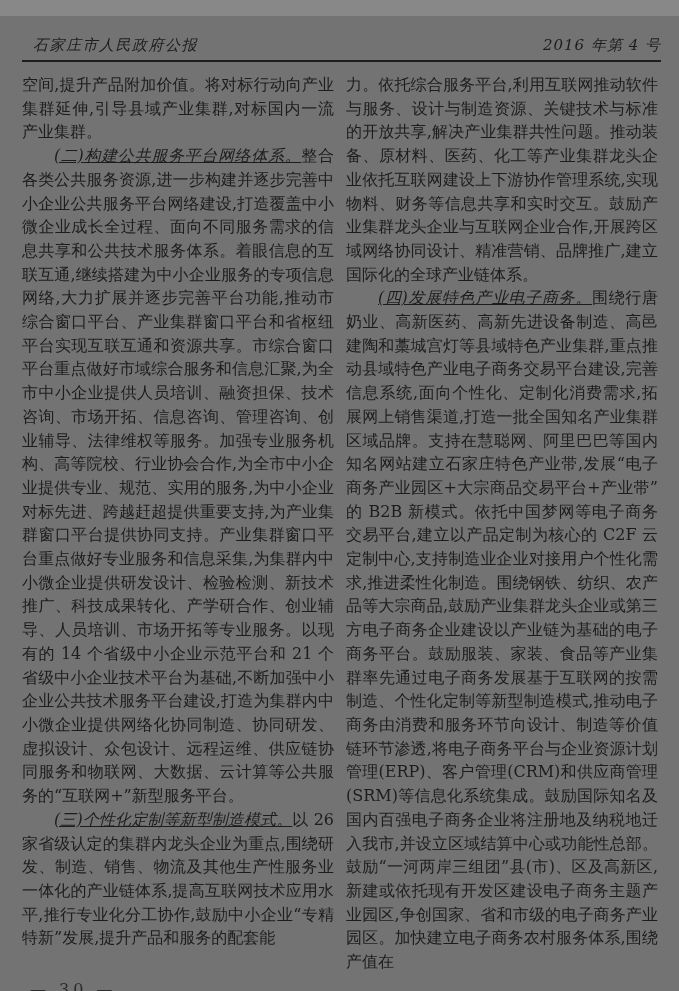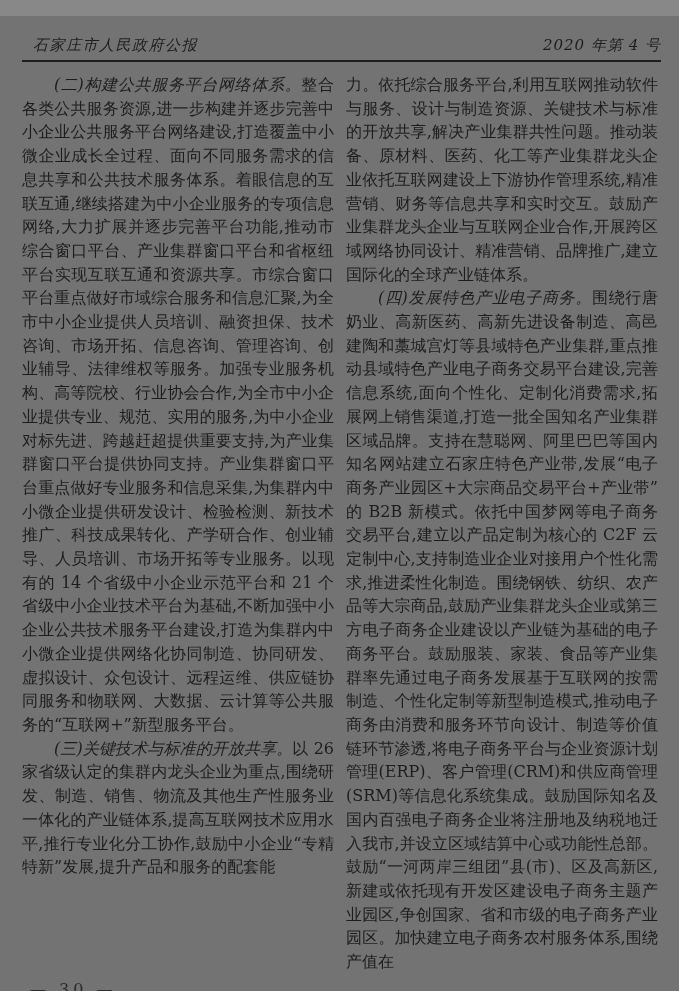--- a/index.html
+++ b/index.html
@@ -60,51 +60,53 @@
   }
   p.para {
     margin: 0;
     padding: 0;
   }
   p.para.indent {
     text-indent: 2em;
   }
   .kai {
     font-style: italic;
+    text-decoration: underline;
   }
   
   .page-footer {
     position: absolute;
     left: 30px;
     bottom: 8px;
     font-size: 16px;
     letter-spacing: 4px;
     color: #2a2a2a;
     text-align: center;
   }
 </style>
 </head>
 <body>
 
 <div class="page">
 
   <div class="page-header">
     <span class="pub-title">石家庄市人民政府公报</span>
-    <span class="issue-no">2020 年第 4 号</span>
+    <span class="issue-no">2016 年第 4 号</span>
   </div>
 
   <div class="columns">
 
     <div class="col">
+      <p class="para"><span>空间,提升产品附加价值。将对标行动向产业集群延伸,引导县域产业集群,对标国内一流产业集群。</span></p>
       <p class="para indent"><span class="kai">(二)构建公共服务平台网络体系。</span><span>整合各类公共服务资源,进一步构建并逐步完善中小企业公共服务平台网络建设,打造覆盖中小微企业成长全过程、面向不同服务需求的信息共享和公共技术服务体系。着眼信息的互联互通,继续搭建为中小企业服务的专项信息网络,大力扩展并逐步完善平台功能,推动市综合窗口平台、产业集群窗口平台和省枢纽平台实现互联互通和资源共享。市综合窗口平台重点做好市域综合服务和信息汇聚,为全市中小企业提供人员培训、融资担保、技术咨询、市场开拓、信息咨询、管理咨询、创业辅导、法律维权等服务。加强专业服务机构、高等院校、行业协会合作,为全市中小企业提供专业、规范、实用的服务,为中小企业对标先进、跨越赶超提供重要支持,为产业集群窗口平台提供协同支持。产业集群窗口平台重点做好专业服务和信息采集,为集群内中小微企业提供研发设计、检验检测、新技术推广、科技成果转化、产学研合作、创业辅导、人员培训、市场开拓等专业服务。以现有的 14 个省级中小企业示范平台和 21 个省级中小企业技术平台为基础,不断加强中小企业公共技术服务平台建设,打造为集群内中小微企业提供网络化协同制造、协同研发、虚拟设计、众包设计、远程运维、供应链协同服务和物联网、大数据、云计算等公共服务的“互联网+”新型服务平台。</span></p>
-      <p class="para indent"><span class="kai">(三)关键技术与标准的开放共享。</span><span>以 26 家省级认定的集群内龙头企业为重点,围绕研发、制造、销售、物流及其他生产性服务业一体化的产业链体系,提高互联网技术应用水平,推行专业化分工协作,鼓励中小企业“专精特新”发展,提升产品和服务的配套能</span></p>
+      <p class="para indent"><span class="kai">(三)个性化定制等新型制造模式。</span><span>以 26 家省级认定的集群内龙头企业为重点,围绕研发、制造、销售、物流及其他生产性服务业一体化的产业链体系,提高互联网技术应用水平,推行专业化分工协作,鼓励中小企业“专精特新”发展,提升产品和服务的配套能</span></p>
     </div>
 
     <div class="col">
-      <p class="para"><span>力。依托综合服务平台,利用互联网推动软件与服务、设计与制造资源、关键技术与标准的开放共享,解决产业集群共性问题。推动装备、原材料、医药、化工等产业集群龙头企业依托互联网建设上下游协作管理系统,精准营销、财务等信息共享和实时交互。鼓励产业集群龙头企业与互联网企业合作,开展跨区域网络协同设计、精准营销、品牌推广,建立国际化的全球产业链体系。</span></p>
+      <p class="para"><span>力。依托综合服务平台,利用互联网推动软件与服务、设计与制造资源、关键技术与标准的开放共享,解决产业集群共性问题。推动装备、原材料、医药、化工等产业集群龙头企业依托互联网建设上下游协作管理系统,实现物料、财务等信息共享和实时交互。鼓励产业集群龙头企业与互联网企业合作,开展跨区域网络协同设计、精准营销、品牌推广,建立国际化的全球产业链体系。</span></p>
       <p class="para indent"><span class="kai">(四)发展特色产业电子商务。</span><span>围绕行唐奶业、高新医药、高新先进设备制造、高邑建陶和藁城宫灯等县域特色产业集群,重点推动县域特色产业电子商务交易平台建设,完善信息系统,面向个性化、定制化消费需求,拓展网上销售渠道,打造一批全国知名产业集群区域品牌。支持在慧聪网、阿里巴巴等国内知名网站建立石家庄特色产业带,发展“电子商务产业园区+大宗商品交易平台+产业带”的 B2B 新模式。依托中国梦网等电子商务交易平台,建立以产品定制为核心的 C2F 云定制中心,支持制造业企业对接用户个性化需求,推进柔性化制造。围绕钢铁、纺织、农产品等大宗商品,鼓励产业集群龙头企业或第三方电子商务企业建设以产业链为基础的电子商务平台。鼓励服装、家装、食品等产业集群率先通过电子商务发展基于互联网的按需制造、个性化定制等新型制造模式,推动电子商务由消费和服务环节向设计、制造等价值链环节渗透,将电子商务平台与企业资源计划管理(ERP)、客户管理(CRM)和供应商管理(SRM)等信息化系统集成。鼓励国际知名及国内百强电子商务企业将注册地及纳税地迁入我市,并设立区域结算中心或功能性总部。鼓励“一河两岸三组团”县(市)、区及高新区,新建或依托现有开发区建设电子商务主题产业园区,争创国家、省和市级的电子商务产业园区。加快建立电子商务农村服务体系,围绕产值在</span></p>
     </div>
 
   </div>
 
   <div class="page-footer">— 30 —</div>
 
 </div>
 
 </body></html>

